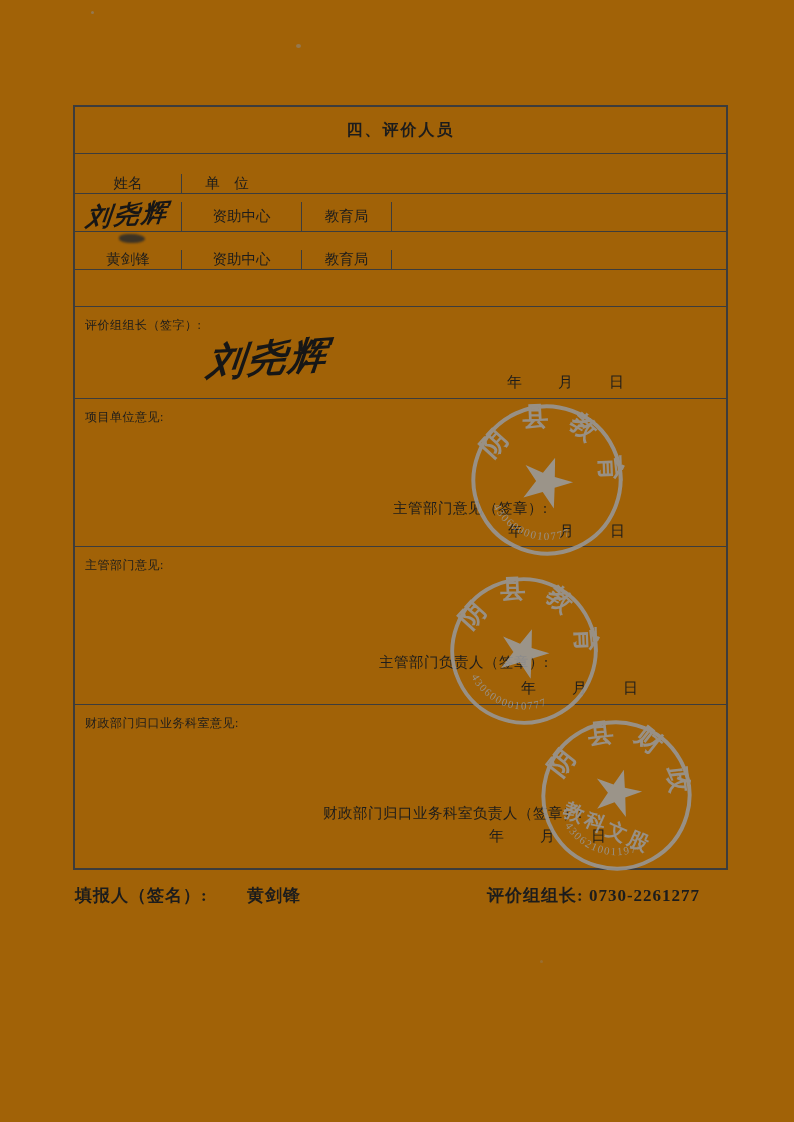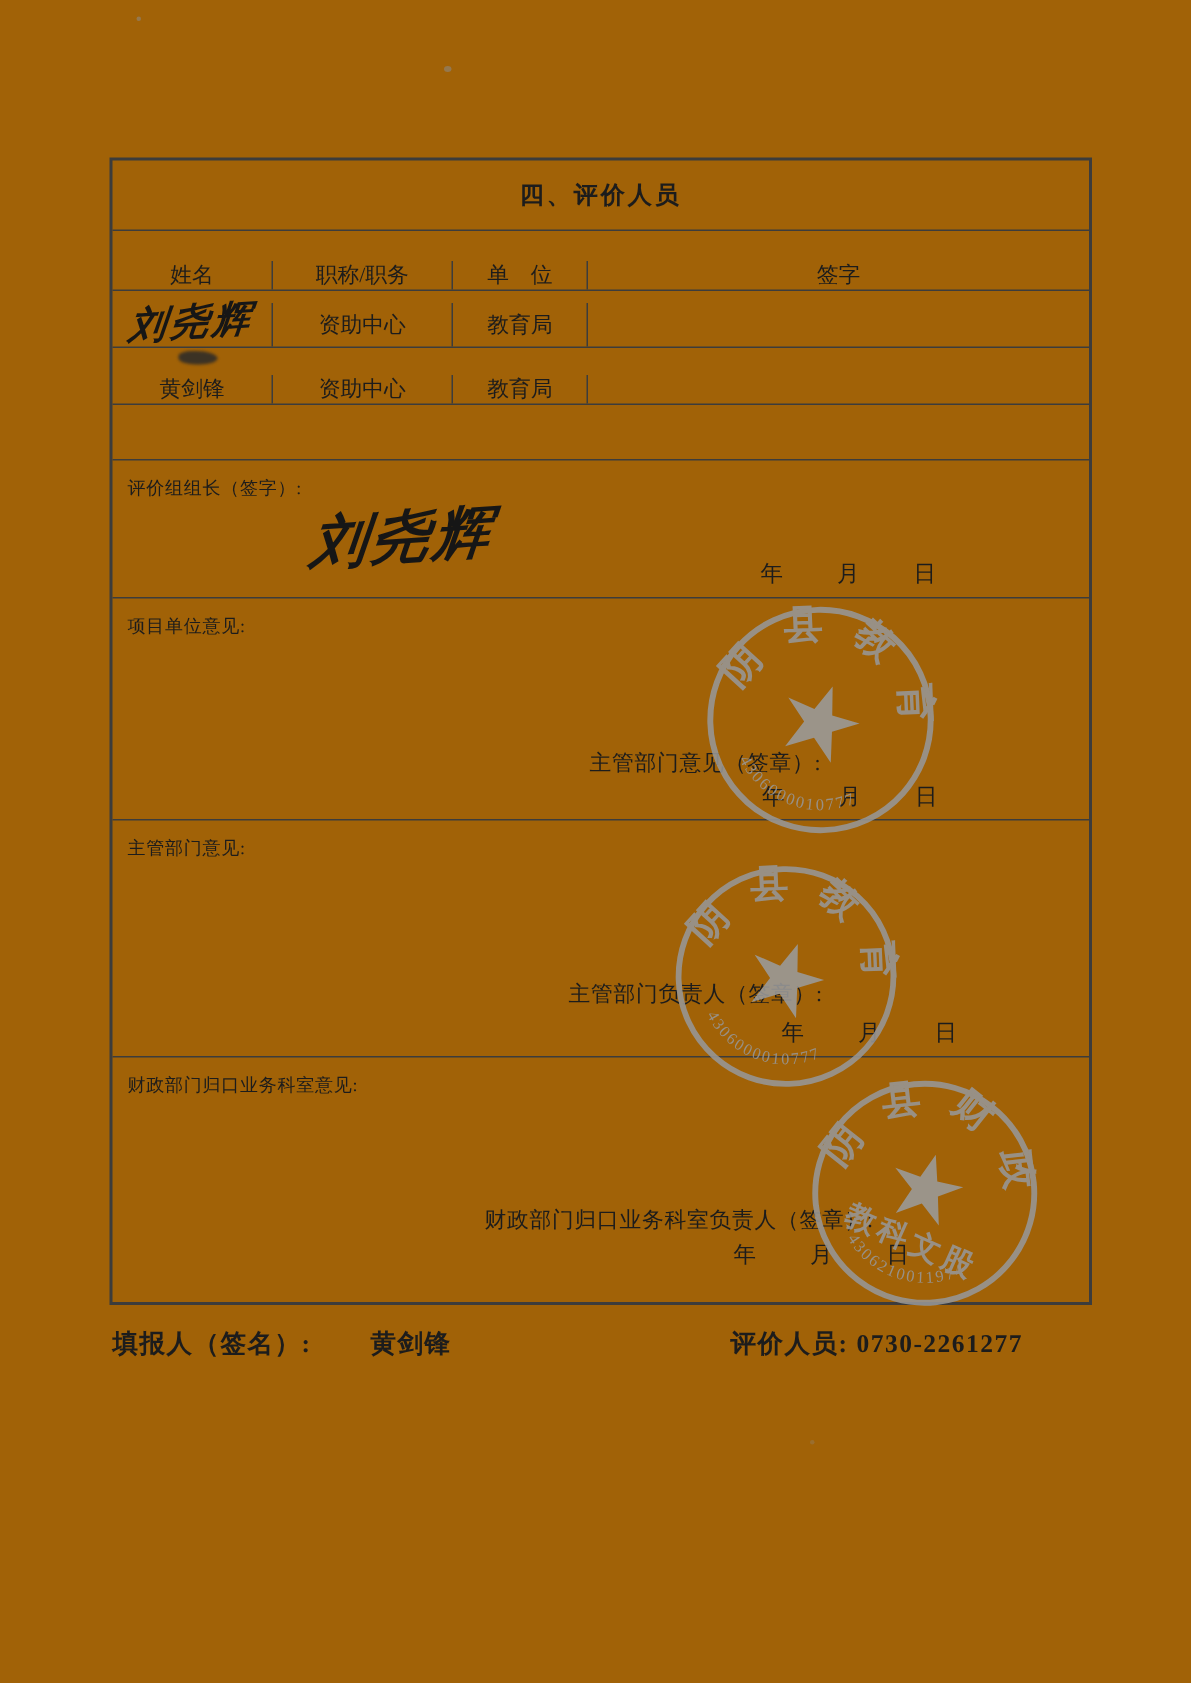--- a/index.html
+++ b/index.html
@@ -58,23 +58,21 @@
   <div class="speck" style="left:91px;top:11px;width:3px;height:3px;"></div>
   <div class="speck" style="left:540px;top:960px;width:3px;height:3px;opacity:.3;"></div>
 
   <div class="form">
 
     <div class="row t-title">四、评价人员</div>
 
     <div class="row t-head">
       <div class="cells">
         <div class="cell c-name">姓名</div>
-        <div class="cell c-title">职称/职务</div>
         <div class="cell c-unit">单　位</div>
-        <div class="cell c-sign">签字</div>
       </div>
     </div>
 
     <div class="row t-r">
       <div class="cells">
         <div class="cell c-name">
           <span class="hand hand-small">刘尧辉</span>
           <span class="smudge"></span>
         </div>
         <div class="cell c-title">资助中心</div>
@@ -175,18 +173,18 @@
       <text font-size="14" letter-spacing="2" fill="#979797">
         <textPath href="#arcBot3" startOffset="50%" text-anchor="middle">4306210011974</textPath>
       </text>
     </svg>
   </div>
 
   <div class="footer">
     <span class="f-label">填报人（签名）:</span>
     <span class="f-name">黄剑锋</span>
     <span class="f-phone">
-      <span>评价人员:</span>
+      <span>评价组组长:</span>
       <span>0730-2261277</span>
     </span>
   </div>
 
 </div>
 
 </body></html>

